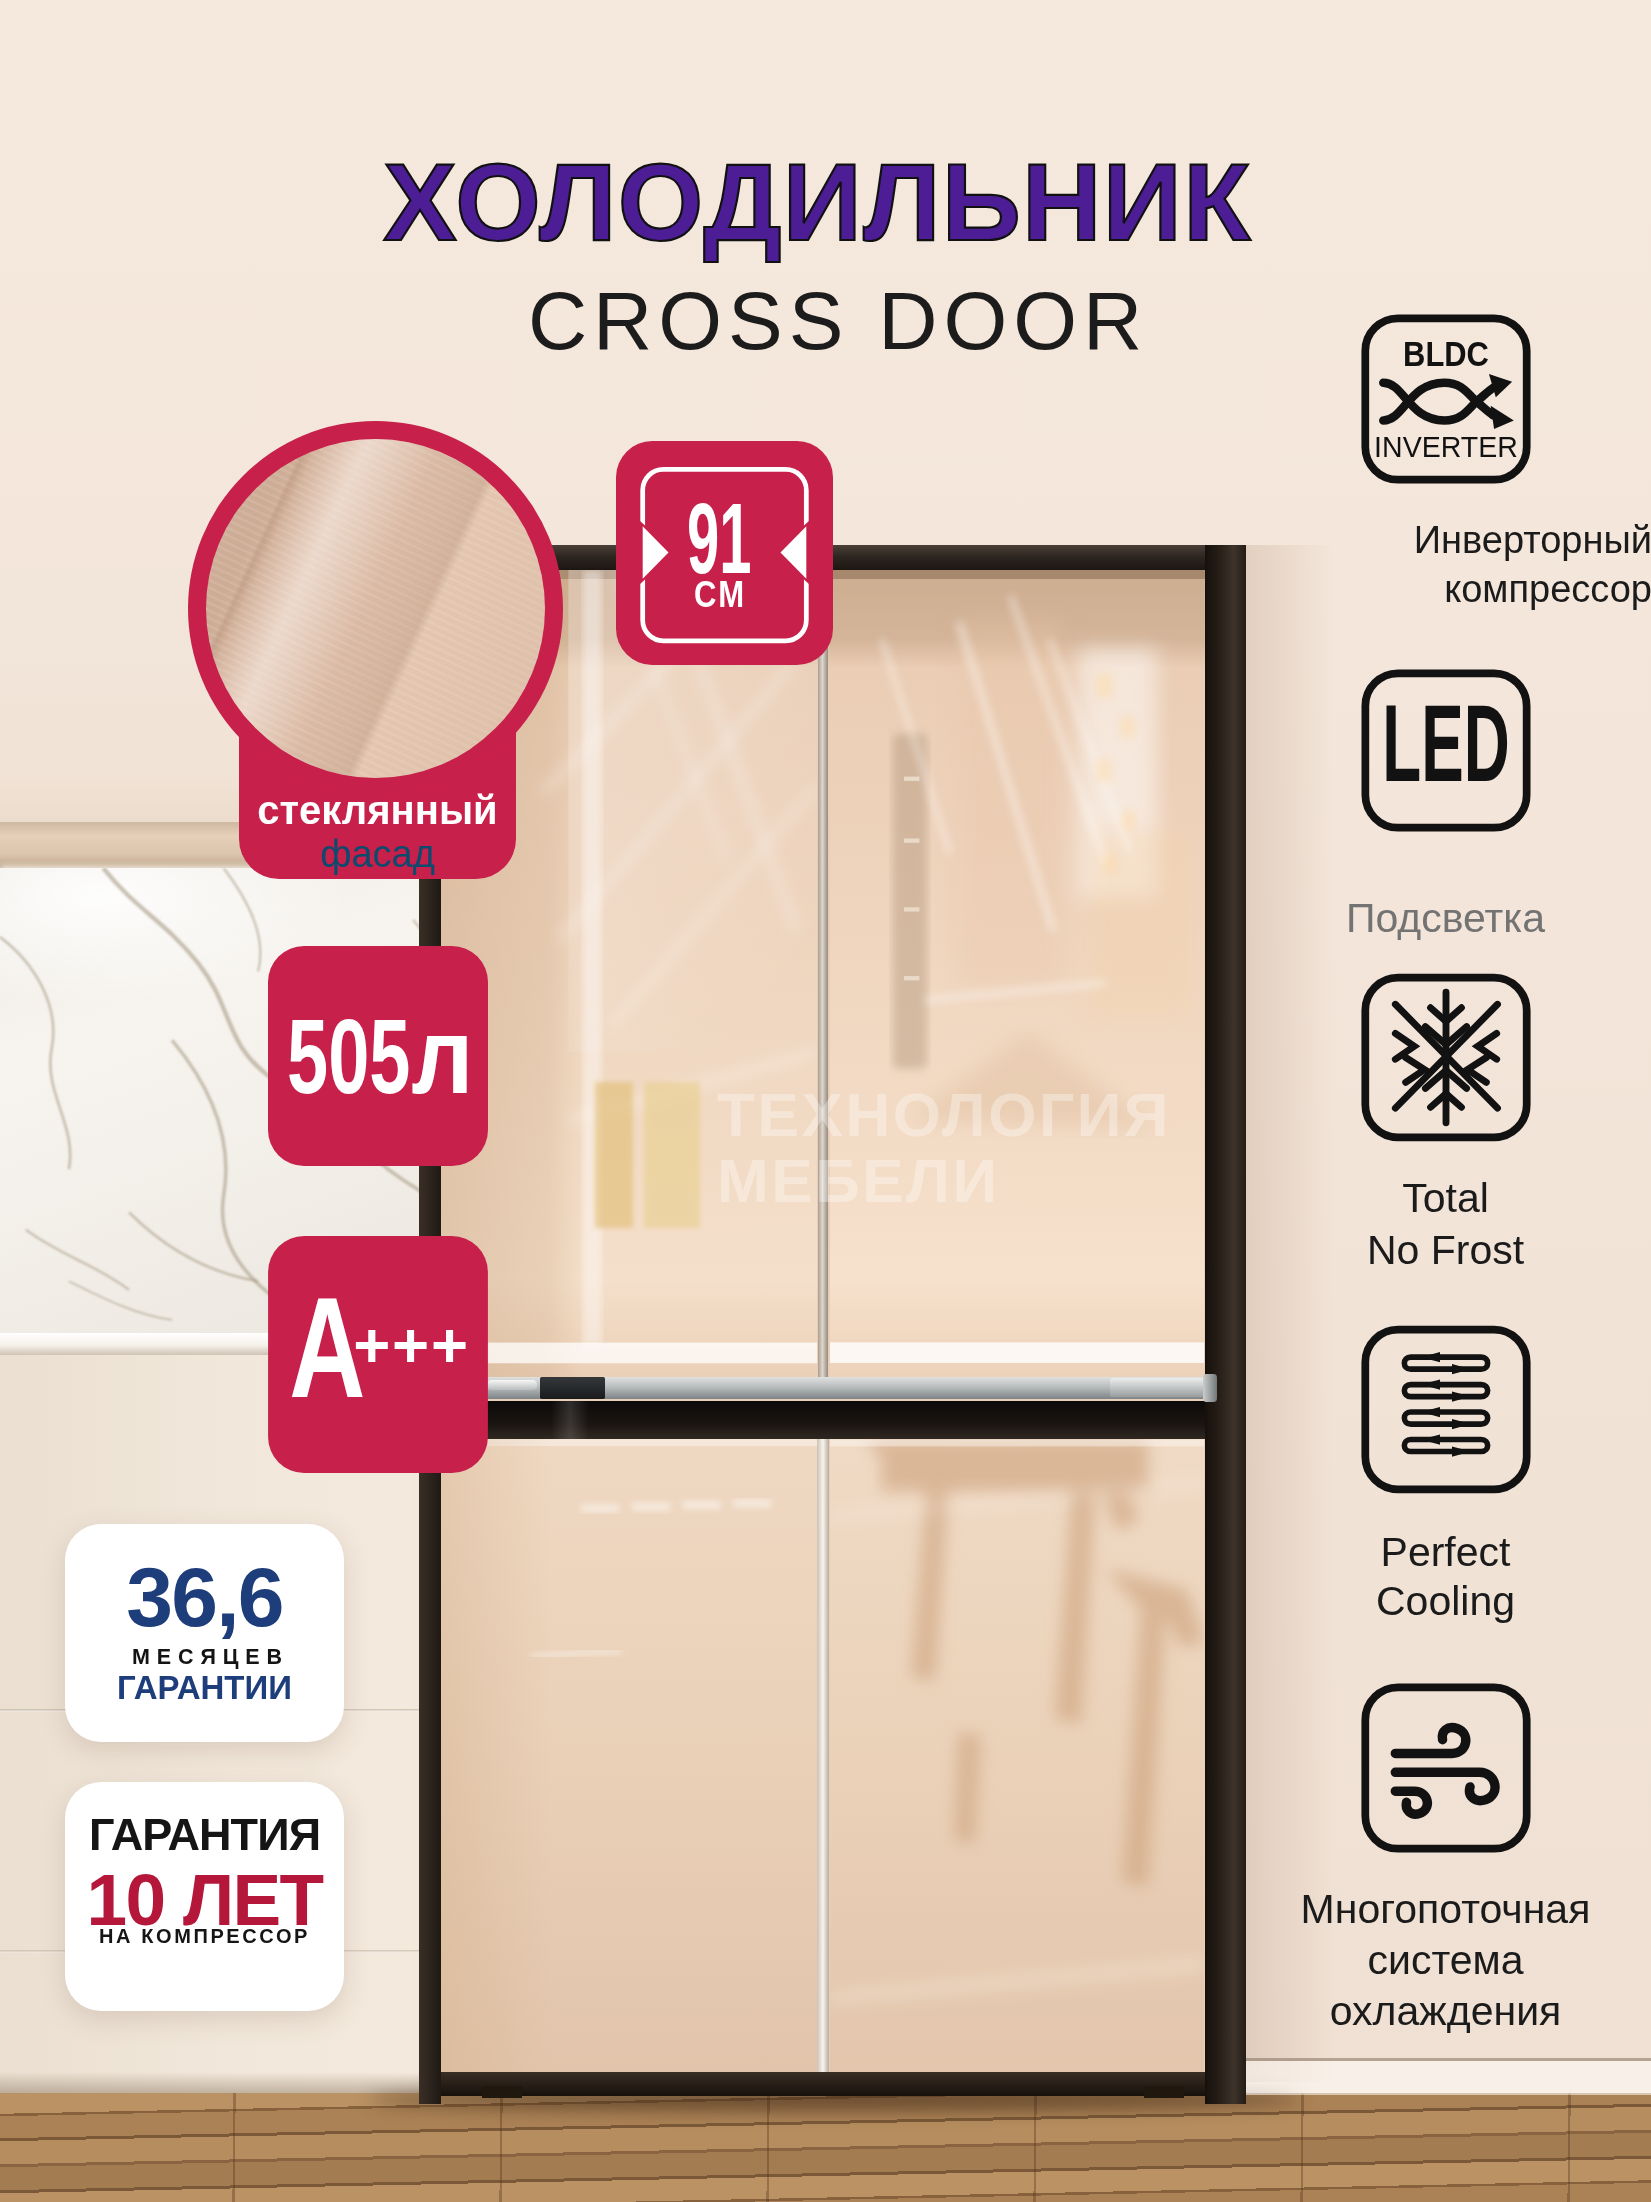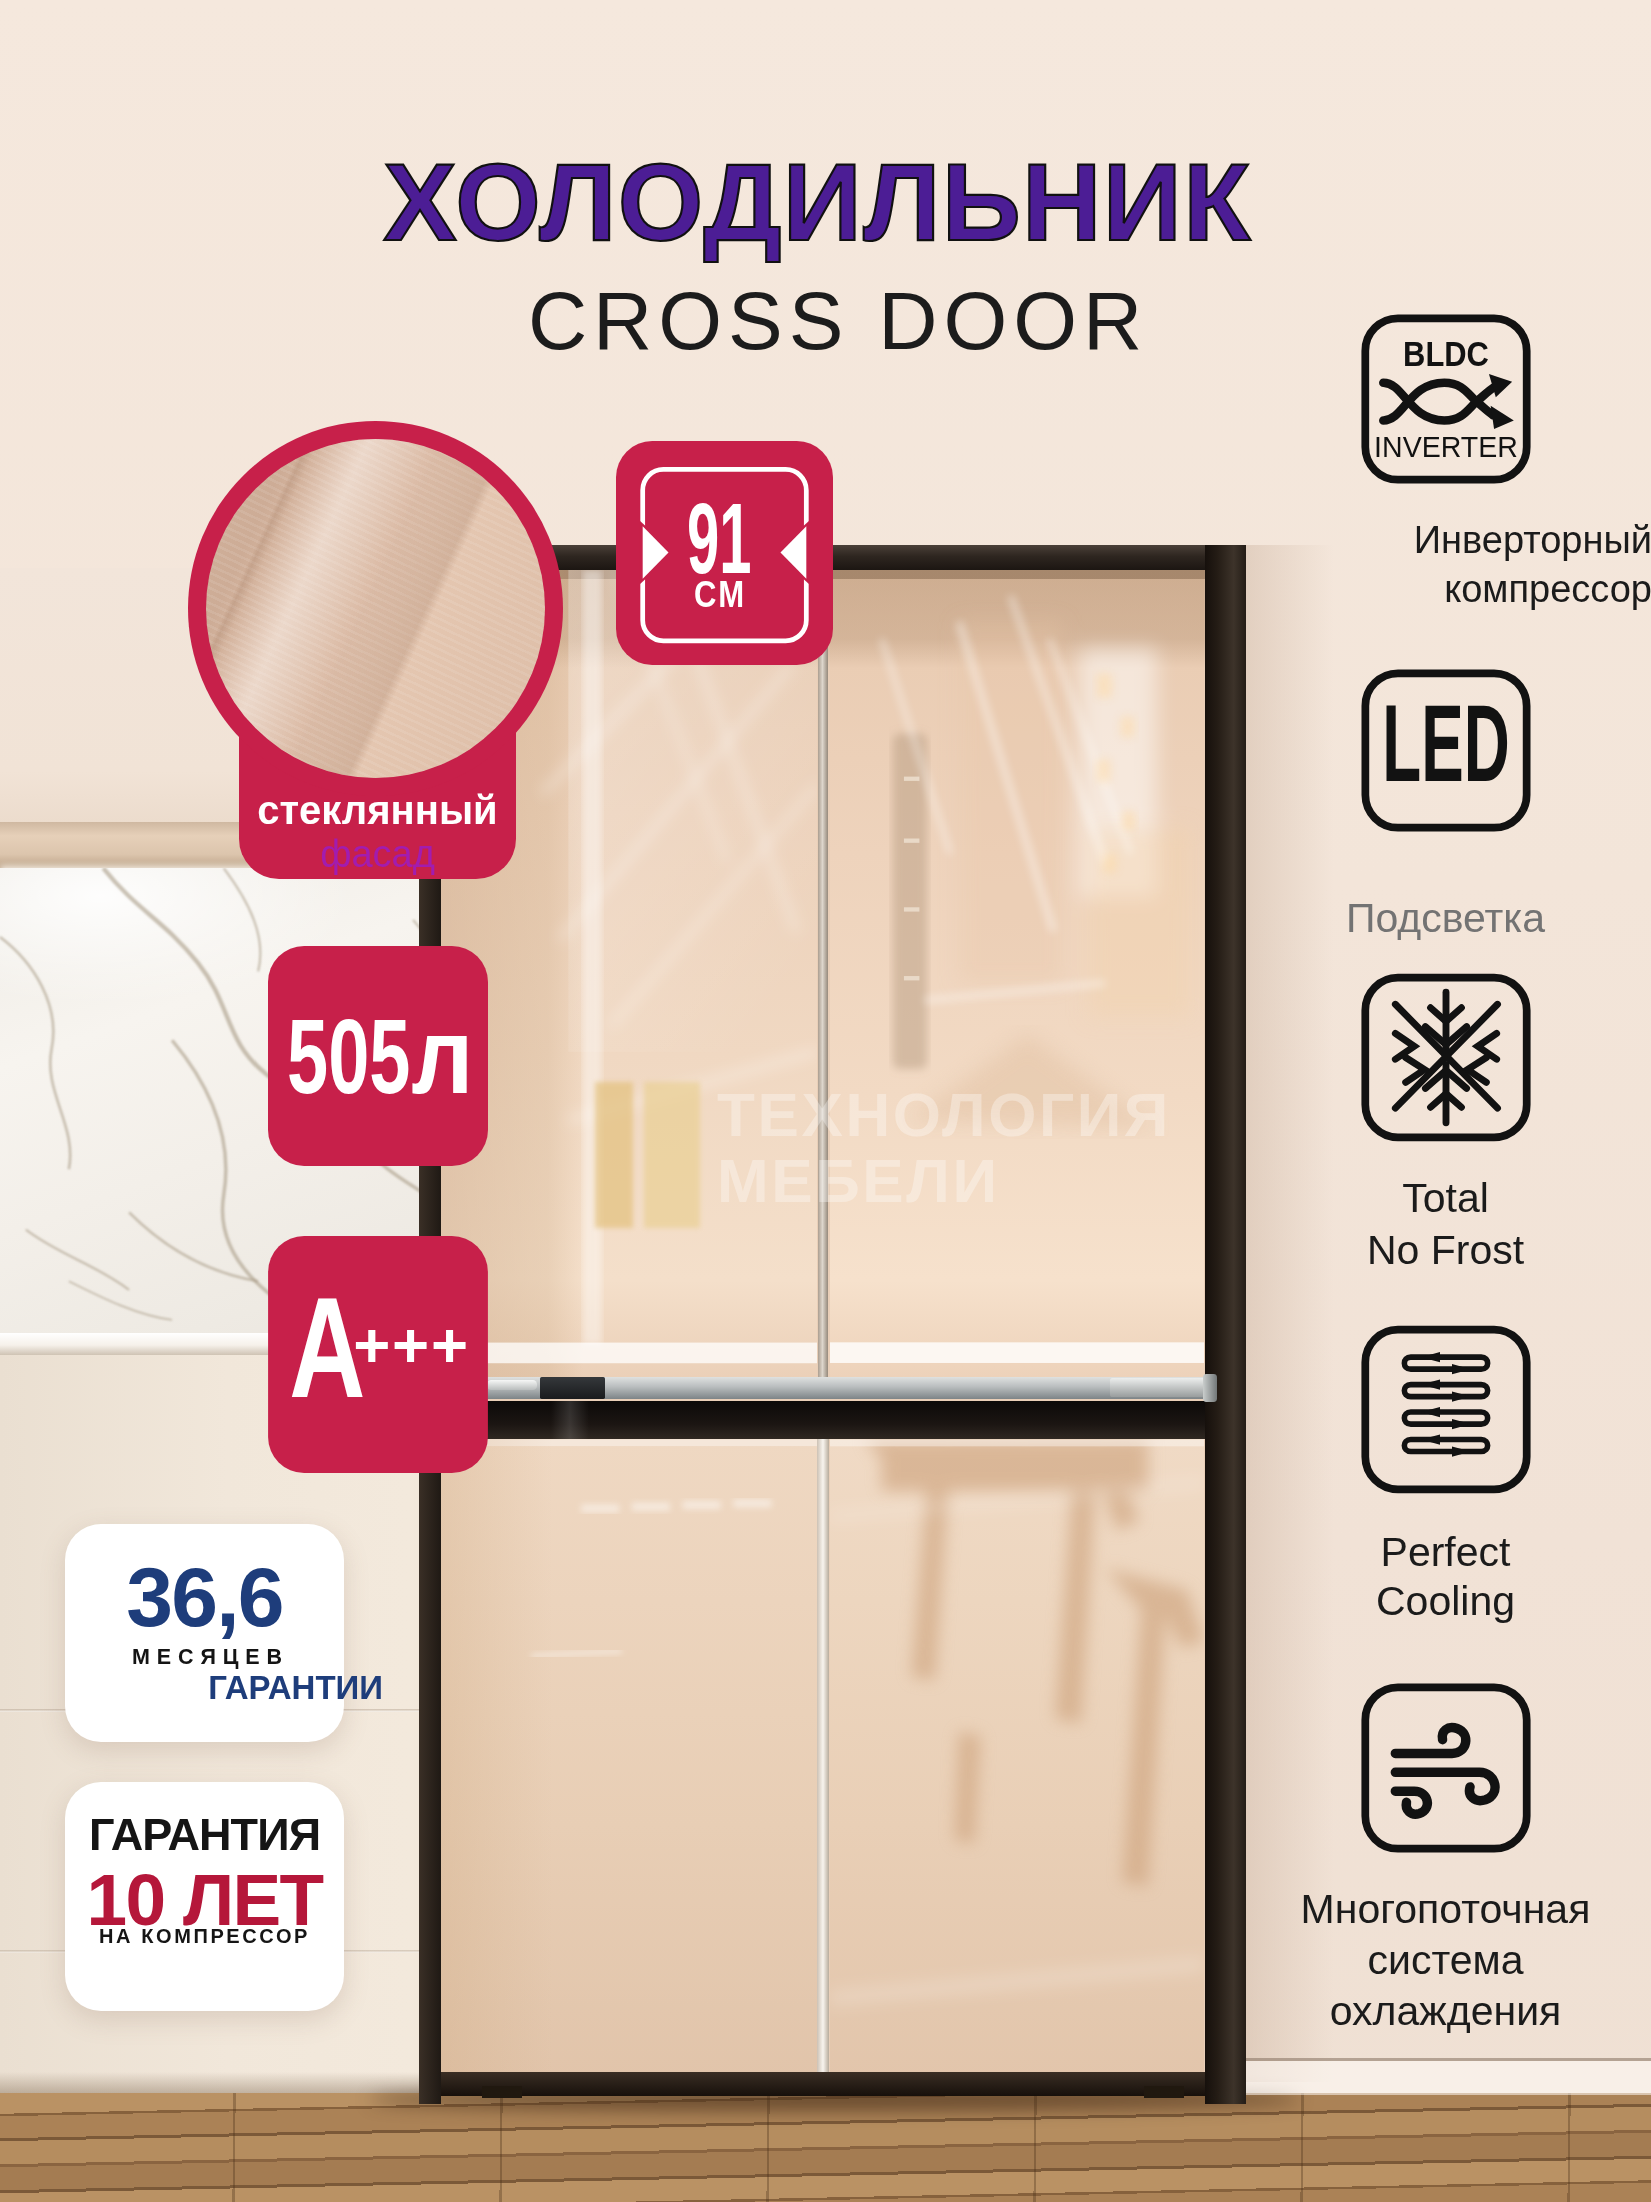--- a/index.html
+++ b/index.html
@@ -258,21 +258,21 @@
     background:#c7204a;"></div>
 
   <div class="abs" style="left:206px;top:439px;width:339px;height:339px;border-radius:50%;background:
     linear-gradient(115deg,#d2b29c 0%,#cdac96 18%,#e0c0aa 32%,#dab9a3 48%,#e4c6b0 62%,#e0c1ab 80%,#ddbea8 100%);"></div>
 
   <div class="abs" style="left:206px;top:439px;width:339px;height:339px;border-radius:50%;background:
     linear-gradient(115deg,rgba(160,120,95,0) 20%,rgba(160,120,95,.25) 21%,rgba(255,255,255,0) 23%,rgba(255,255,255,.38) 33%,rgba(255,255,255,.05) 46%,rgba(150,112,88,.22) 60%,rgba(255,255,255,0) 62%,rgba(255,255,255,0) 100%),
     repeating-linear-gradient(25deg,rgba(255,255,255,.09) 0 2.6px,rgba(0,0,0,0) 2.6px 6.9px);"></div>
 
   <div class="abs" style="left:239px;top:788px;width:277px;text-align:center;color:#fff;font-size:40px;font-weight:bold;">стеклянный</div>
-  <div class="abs" style="left:239px;top:833px;width:277px;text-align:center;color:#a21caf;font-size:38px;">фасад</div>
+  <div class="abs" style="left:239px;top:833px;width:277px;text-align:center;color:#0c4a6e;font-size:38px;">фасад</div>
 
   <svg class="abs" id="badge91" style="left:616px;top:441px;" width="217" height="224" viewBox="0 0 252 260">
     <rect x="0" y="0" width="252" height="260" rx="42" fill="#c7204a"></rect>
     <rect x="31" y="33" width="190" height="199" rx="24" fill="none" stroke="#fff" stroke-width="5.5"></rect>
     <path d="M27 92 L68 129.5 L27 167 Z" fill="#c7204a"></path>
     <path d="M31 99 L61 129.5 L31 160 Z" fill="#fff"></path>
     <path d="M225 92 L184 129.5 L225 167 Z" fill="#c7204a"></path>
     <path d="M221 99 L191 129.5 L221 160 Z" fill="#fff"></path>
     <text x="120" y="153" text-anchor="middle" font-size="116" font-weight="bold" fill="#fff" transform="translate(120 0) scale(0.58 1) translate(-120 0)">91</text>
     <text x="121" y="193" text-anchor="middle" font-size="42" font-weight="bold" fill="#fff" letter-spacing="3" transform="translate(121 0) scale(0.86 1) translate(-121 0)">СМ</text>
@@ -286,21 +286,21 @@
 
   <svg class="abs" id="badgeA" style="left:268px;top:1236px;" width="220" height="237" viewBox="0 0 256 276">
     <rect x="0" y="0" width="256" height="276" rx="42" fill="#c7204a"></rect>
     <text x="69" y="187" text-anchor="middle" font-size="166" font-weight="bold" fill="#fff" transform="translate(69 0) scale(0.74 1) translate(-69 0)">А</text>
     <text x="167" y="152" text-anchor="middle" font-size="74" font-weight="bold" fill="#fff" letter-spacing="2" transform="translate(167 0) scale(1 1) translate(-167 0)">+++</text>
   </svg>
 
   <div class="abs" id="badge366" style="left:65px;top:1524px;width:279px;height:218px;background:#fff;border-radius:36px;box-shadow:0 8.6px 26px rgba(120,90,70,.18);"></div>
   <div class="abs" style="left:65px;top:1549px;width:279px;text-align:center;color:#1e3d7b;font-size:84px;font-weight:bold;letter-spacing:-1.7px;">36,6</div>
   <div class="abs" style="left:71px;top:1645px;width:279px;text-align:center;color:#141414;font-size:21.5px;font-weight:bold;letter-spacing:6.9px;">МЕСЯЦЕВ</div>
-  <div class="abs" style="left:65px;top:1669px;width:279px;text-align:right;color:#1e3d7b;font-size:33px;font-weight:bold;margin-left:39px;">ГАРАНТИИ</div>
+  <div class="abs" style="left:65px;top:1669px;width:279px;text-align:center;color:#1e3d7b;font-size:33px;font-weight:bold;">ГАРАНТИИ</div>
 
   <div class="abs" id="badge10" style="left:65px;top:1782px;width:279px;height:229px;background:#fff;border-radius:36px;box-shadow:0 8.6px 26px rgba(120,90,70,.18);"></div>
   <div class="abs" style="left:65px;top:1809px;width:279px;text-align:center;color:#151515;font-size:45px;font-weight:bold;letter-spacing:-0.9px;">ГАРАНТИЯ</div>
   <div class="abs" style="left:65px;top:1858px;width:279px;text-align:center;color:#b5173a;font-size:73px;font-weight:bold;letter-spacing:-1.7px;">10 ЛЕТ</div>
   <div class="abs" style="left:65px;top:1925px;width:279px;text-align:center;color:#151515;font-size:20px;font-weight:bold;letter-spacing:2.6px;">НА КОМПРЕССОР</div>
 
   <svg class="abs" id="icon-bldc" style="left:1361px;top:314px;" width="170" height="170" viewBox="0 0 198 198">
     <rect x="5" y="5" width="188" height="188" rx="38" fill="none" stroke="#121212" stroke-width="9"></rect>
     <text x="99" y="60" text-anchor="middle" font-size="40" font-weight="bold" fill="#121212" transform="translate(99 0) scale(0.9 1) translate(-99 0)">BLDC</text>
     <g stroke="#121212" stroke-width="10" fill="none" stroke-linecap="round">

